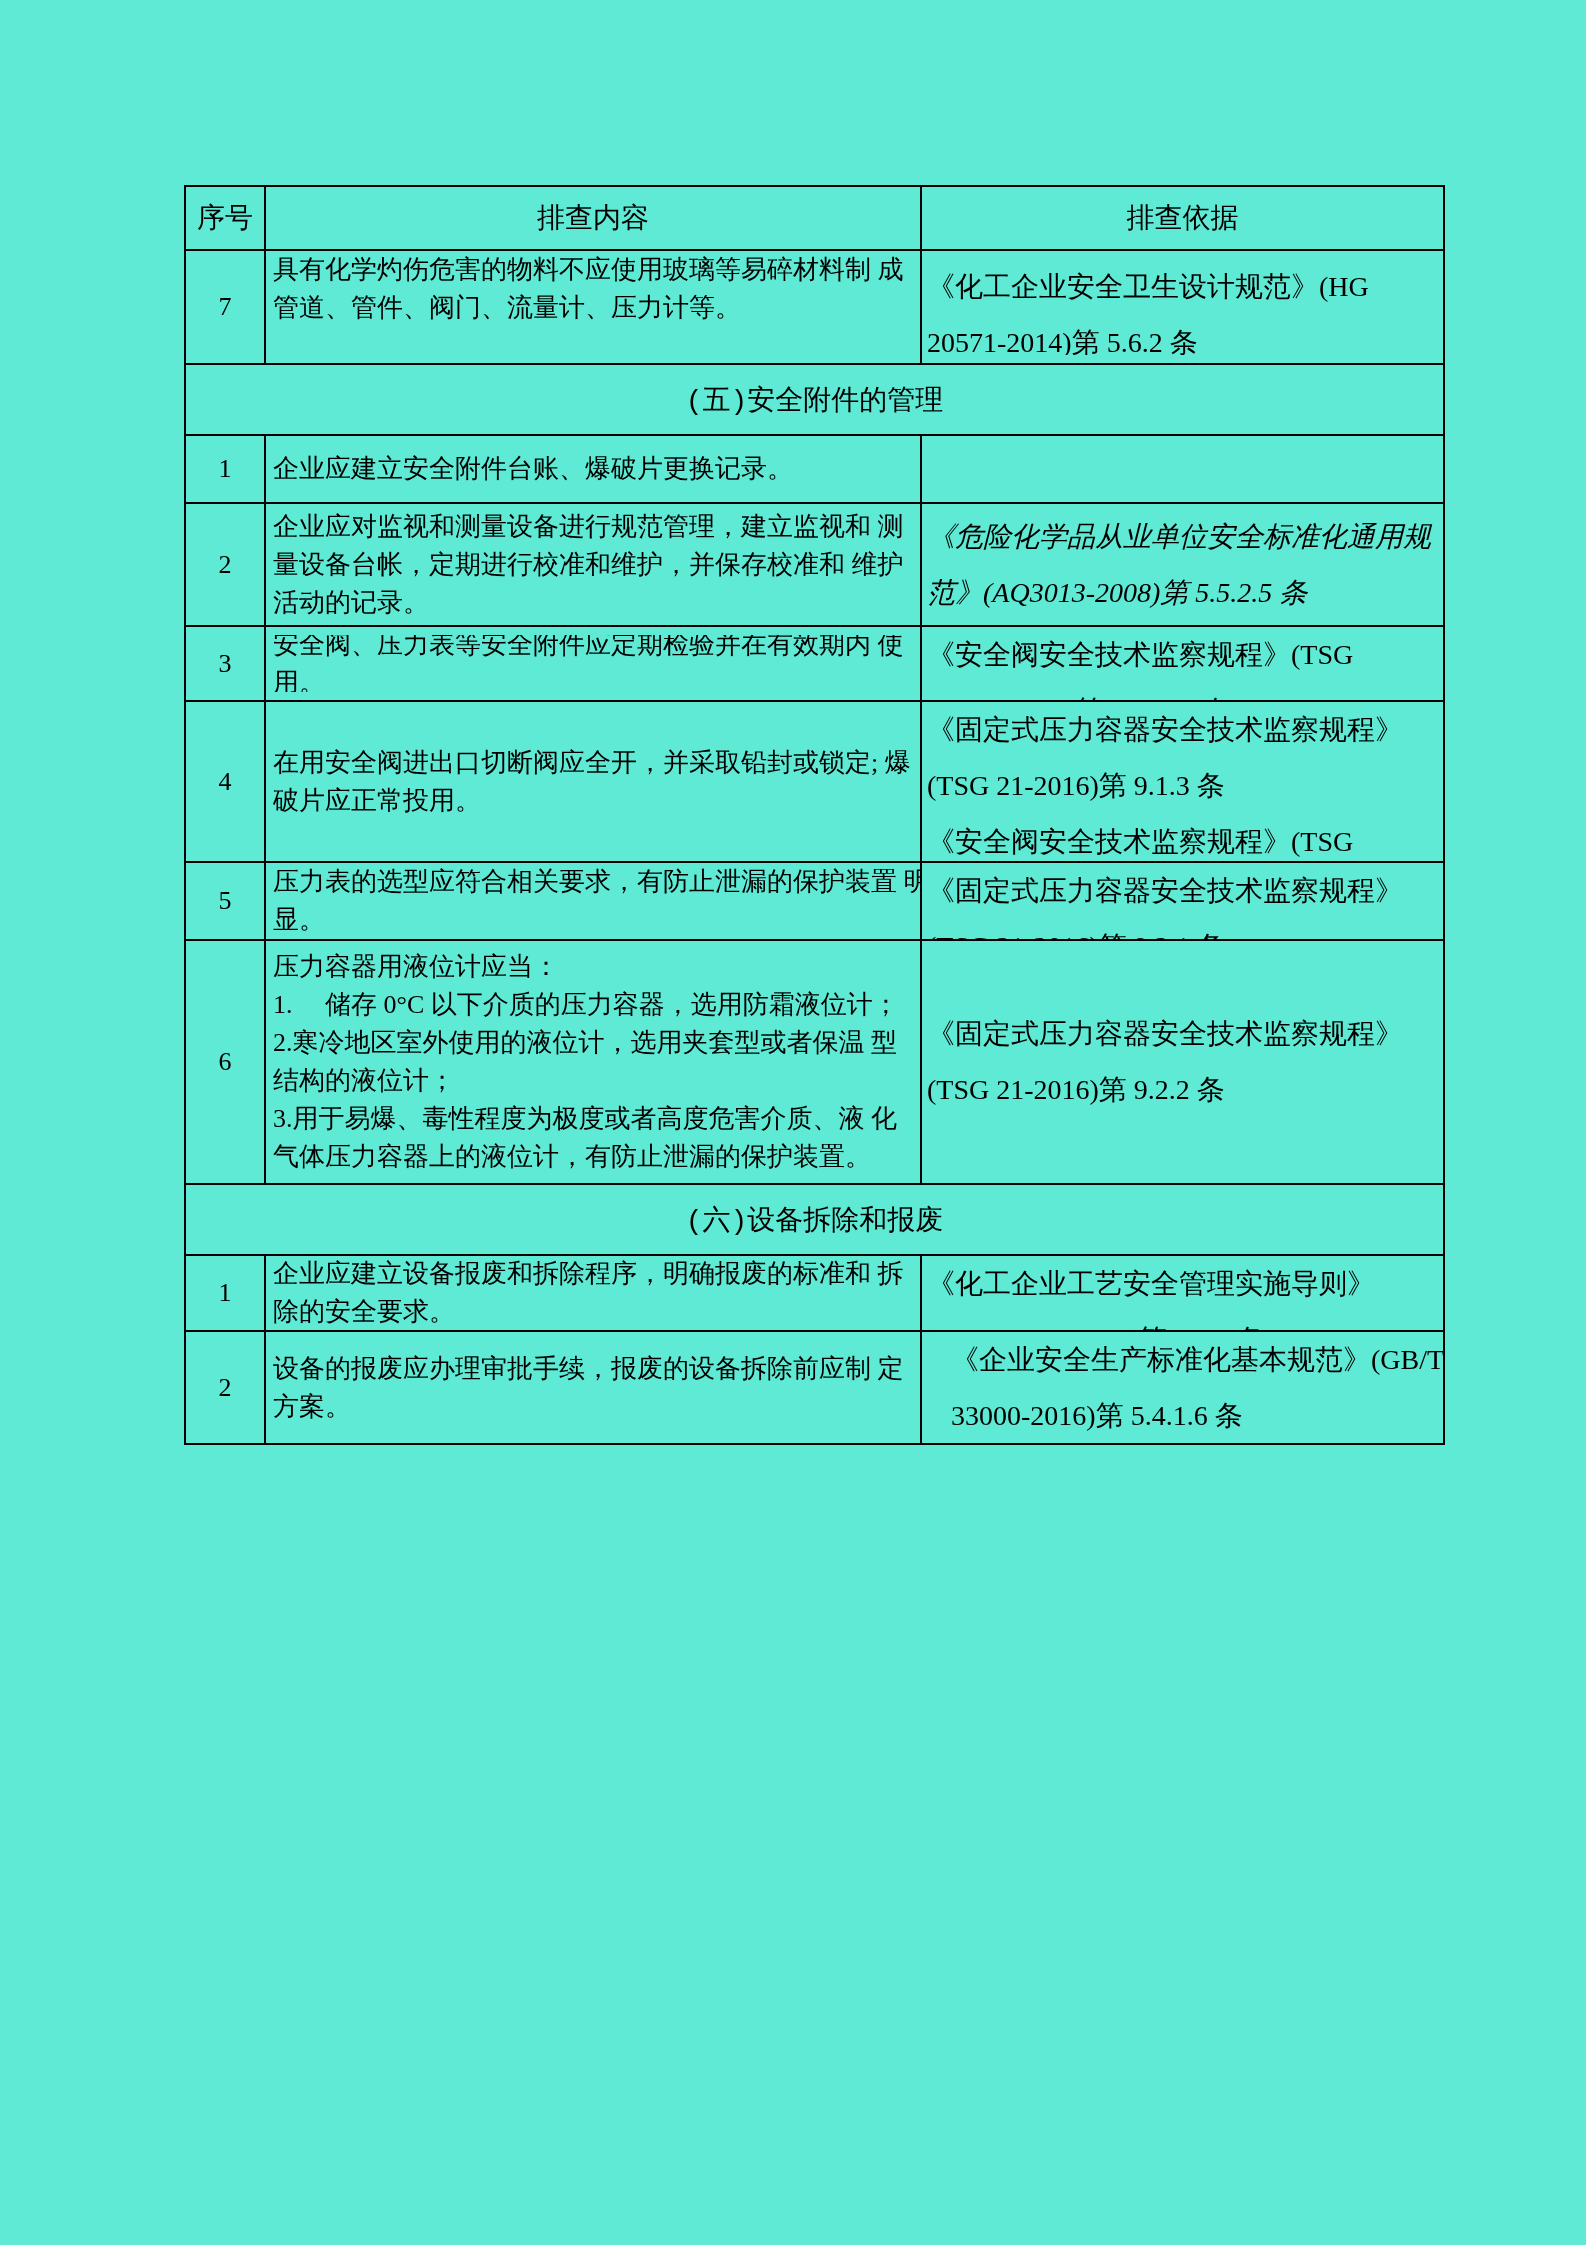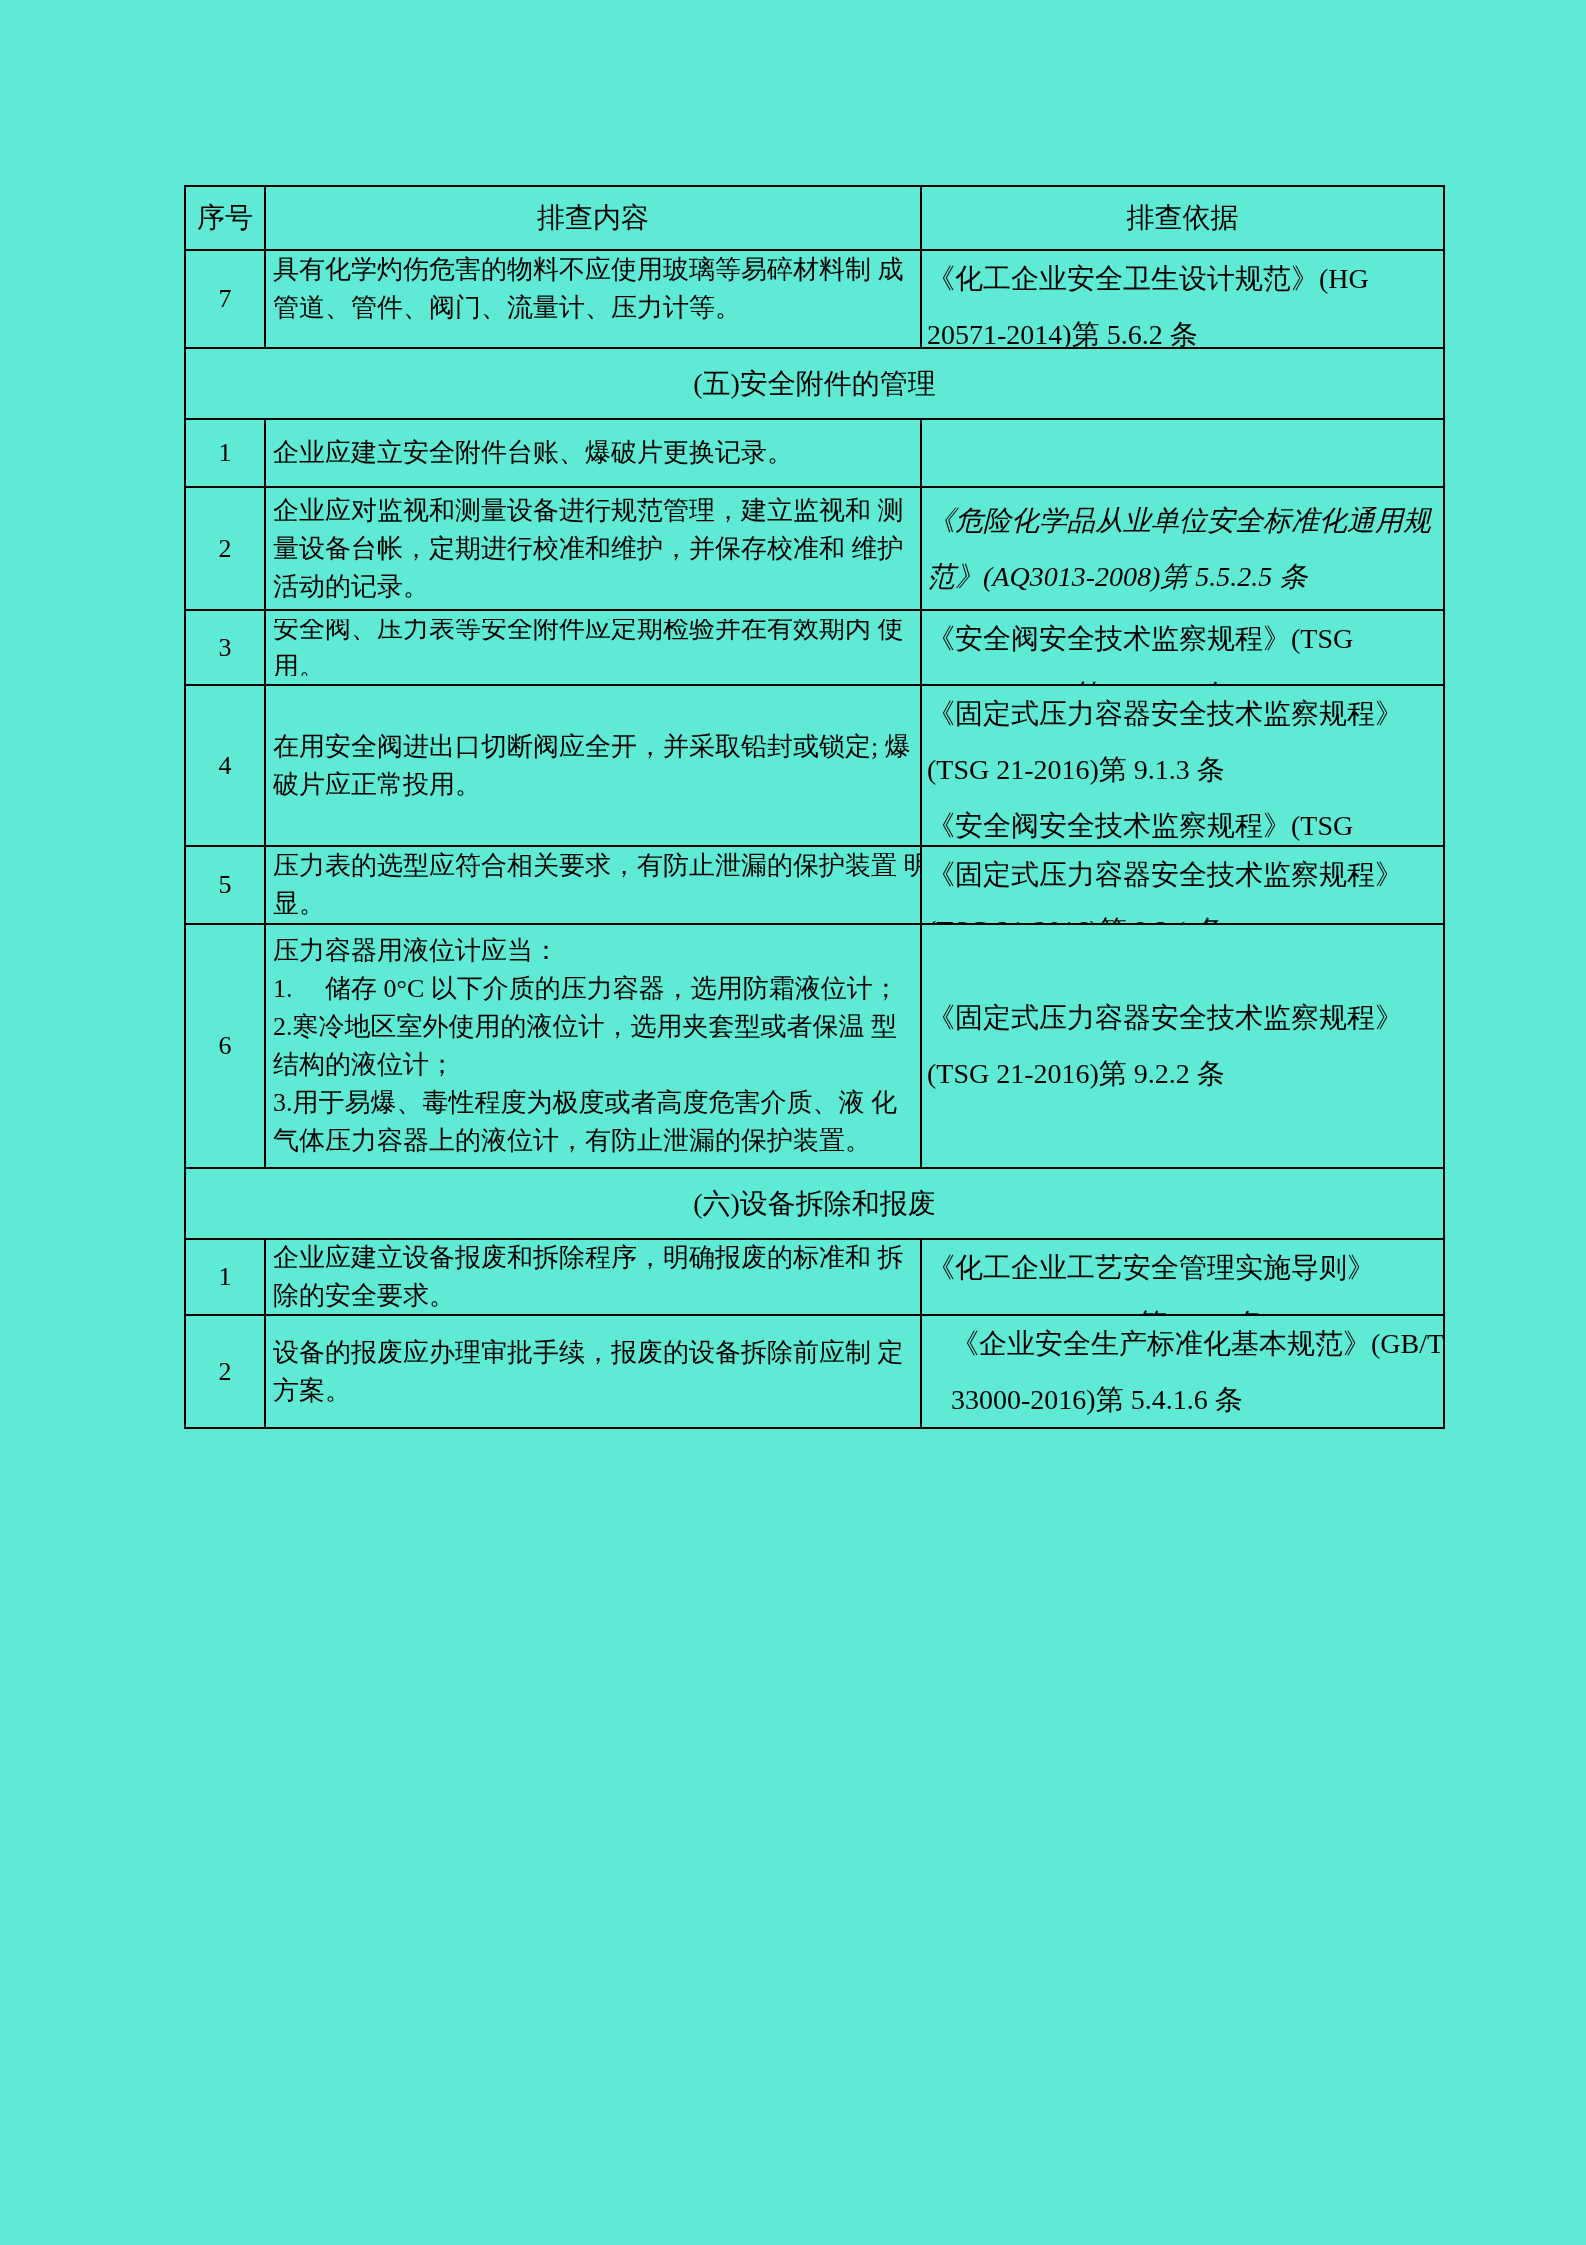--- a/index.html
+++ b/index.html
@@ -57,20 +57,21 @@
   }
   td.cell-basis .txt {
     font-size: 28px;
     line-height: 56px;
     white-space: pre;
     padding: 0 2px 0 5px;
   }
   tr.section-row td {
     text-align: right;
     font-size: 28px;
+    font-family: Liberation Mono, monospace;
   }
   tr.section-row .cellbox { align-items: center; }
 </style>
 </head>
 <body>
 
 <div class="page">
   <table class="doc-table">
     <colgroup>
       <col class="c-num">
@@ -85,21 +86,21 @@
       </tr>
     </thead>
     <tbody id="tbody">
         <tr>
           <td class="cell-num">
             <div class="cellbox" style="height: 96px;">
               <div class="txt">7</div>
             </div>
           </td>
           <td class="cell-content">
-            <div class="cellbox top" style="height: 96px;">
+            <div class="cellbox top" style="height: 112px;">
               <div class="txt">具有化学灼伤危害的物料不应使用玻璃等易碎材料制 成
 管道、管件、阀门、流量计、压力计等。</div>
             </div>
           </td>
           <td class="cell-basis">
             <div class="cellbox top" style="height: 96px;">
               <div class="txt">《化工企业安全卫生设计规范》(HG
 20571-2014)第 5.6.2 条</div>
             </div>
           </td>

